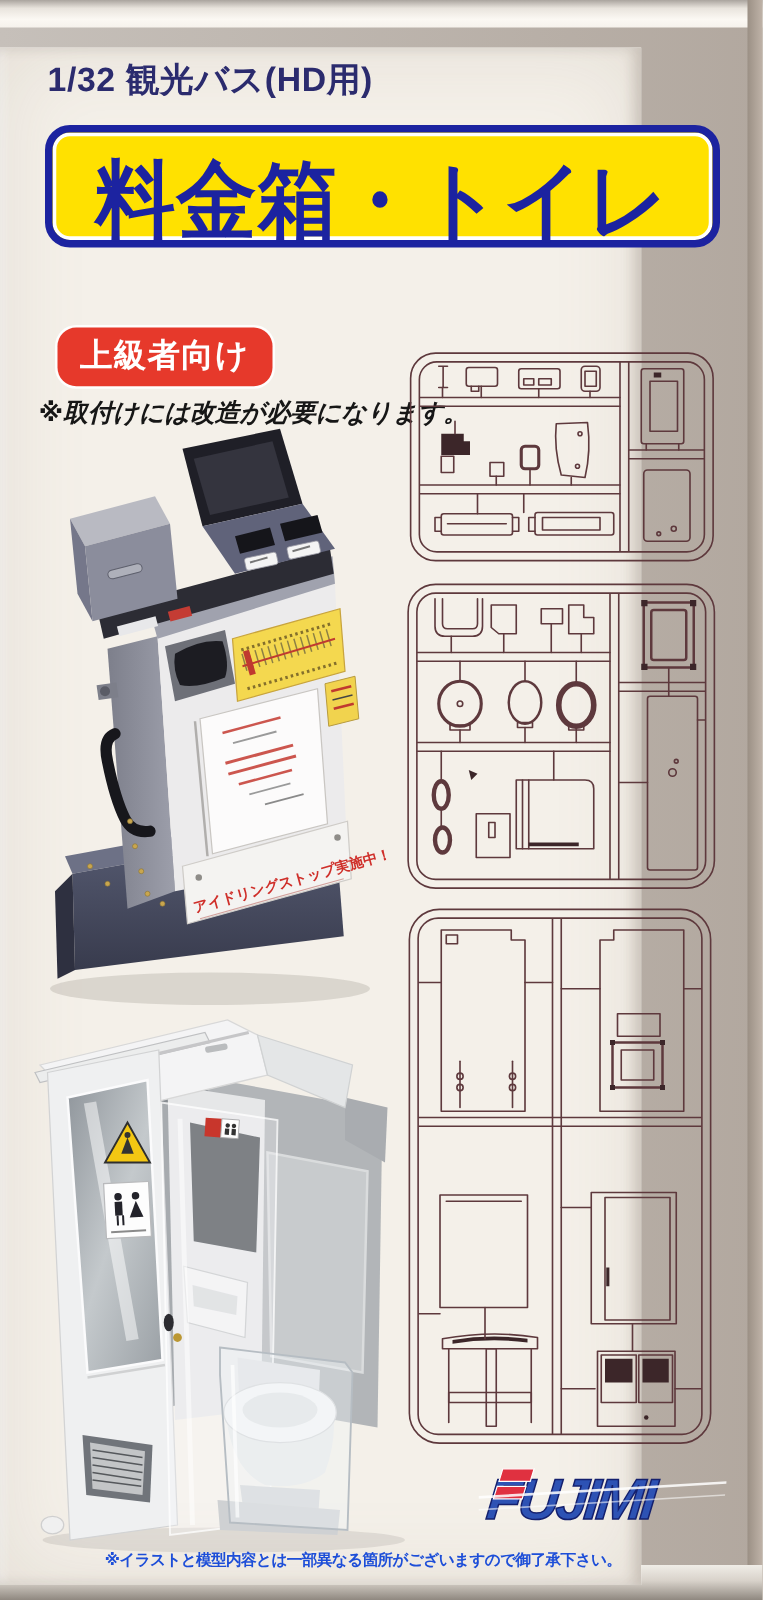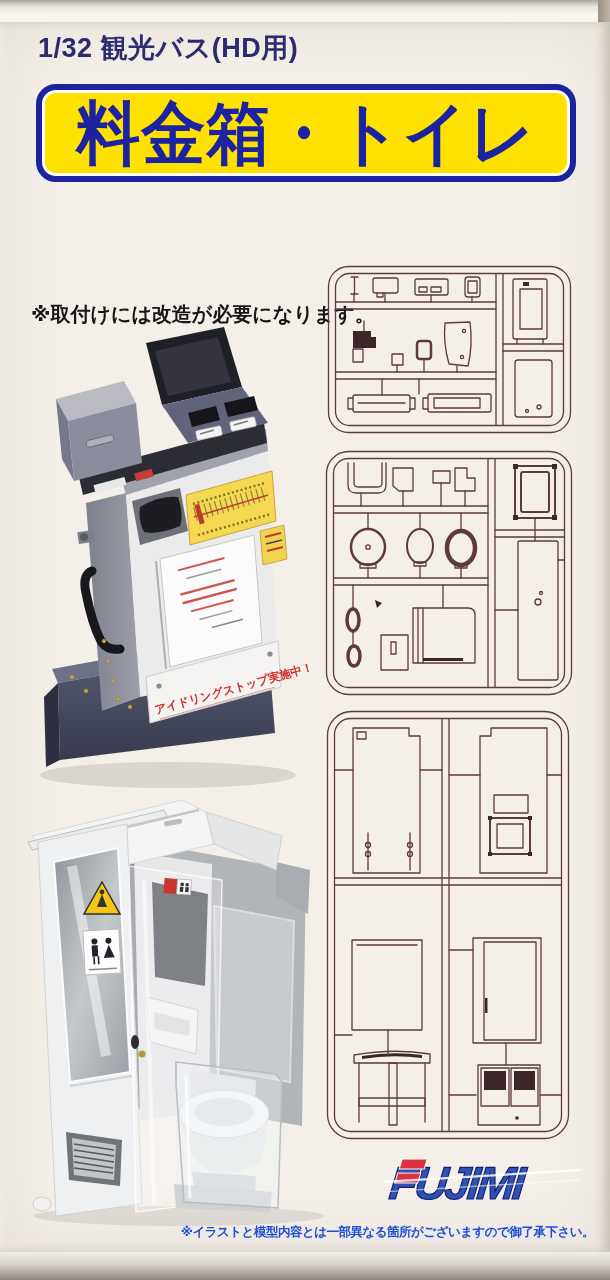--- a/index.html
+++ b/index.html
@@ -4,45 +4,45 @@
 <style>
   html,body{margin:0;padding:0;}
   body{
     width:610px;height:1280px;overflow:hidden;
     font-family:"Liberation Sans","DejaVu Sans",sans-serif;
     background:#b8b2ac;
   }
   .scene{position:relative;width:610px;height:1280px;background:linear-gradient(90deg,#c6c0ba,#b2a89f);}
   .edge-top{position:absolute;top:0;left:0;right:0;height:22px;
     background:linear-gradient(#aaa49e 0%,#e9e4dd 30%,#fbf8f3 70%,#f6f2ec 100%);}
-  .face{position:absolute;top:22px;left:0;width:610px;height:1230px;z-index:1;
+  .face{position:absolute;top:38px;left:0;width:485px;height:1230px;z-index:1;
     background:var(--box-face,#f4f0e9);
     box-shadow: inset 0 0 70px rgba(150,132,112,.16),
                 inset -6px 0 10px rgba(120,105,95,.28),
-                inset 4px 0 6px rgba(255,255,255,.55);}
+                inset 4px 0 6px rgba(255,255,255,.55); padding-left: 28px;}
   .edge-right{position:absolute;top:0;right:0;width:12px;height:1280px;
     background:linear-gradient(90deg,#9b9085,#bfb3a8);}
   .edge-bottom{position:absolute;bottom:0;left:0;right:0;height:28px;
     background:linear-gradient(#f0ede7 0%,#d8d2ca 45%,#8f8880 100%);}
   .scale-line{position:absolute;left:38px;top:8px;font-size:27px;font-weight:700;
     color:var(--header-navy,#2b2b6e);letter-spacing:.5px;white-space:nowrap;}
   .title-banner{position:absolute;left:36px;top:62px;width:528px;height:86px;
     background:var(--banner-yellow,#ffe100);
     border:6px solid var(--banner-blue,#1c23a0);border-radius:20px;
     box-shadow:inset 0 0 0 3px #ffffff;
-    display:flex;align-items:center;justify-content:center;}
+    display:flex;align-items:flex-end;justify-content:center;}
   .title-banner .title-text{font-size:64px;line-height:1;font-weight:900;
     color:var(--banner-blue,#1c23a0);letter-spacing:1px;white-space:nowrap;
     transform:scaleY(1.08);}
   .subtitle{position:absolute;left:0;top:163px;width:610px;text-align:center;
     font-size:26px;font-weight:700;color:#141414;letter-spacing:1px;}
   .badge{position:absolute;left:46px;top:224px;background:var(--badge-red,#e6392b);
     color:#fff;font-size:26px;font-weight:800;padding:5px 18px 7px;border-radius:15px;
     box-shadow:0 0 0 2px rgba(255,255,255,.9);letter-spacing:1px;}
-  .note{position:absolute;left:31px;top:279px;font-size:20px;font-weight:600;color:#161616;white-space:nowrap;}
+  .note{position:absolute;left:31px;top:279px;font-size:20px;font-weight:600;color:#161616;white-space:nowrap;font-style:italic;}
   .photo,.sprue,.logo{position:absolute;}
   .disclaimer{position:absolute;right:16px;top:1202px;font-size:12.5px;font-weight:700;
     color:#1d4ed8;letter-spacing:-.5px;white-space:nowrap;}
   .sl{stroke:var(--sprue-line,#5e393d);fill:none;stroke-width:1.3;stroke-linejoin:round;stroke-linecap:round;}
   .sf{fill:var(--sprue-dark,#3c2629);stroke:none;}
   svg text{font-family:"Liberation Sans","DejaVu Sans",sans-serif;}
 </style>
 </head>
 <body>
 
@@ -51,20 +51,21 @@
 
   <div class="face">
 
     <div class="scale-line">1/32 観光バス(HD用)</div>
 
     <div class="title-banner">
       <span class="title-text">料金箱・トイレ</span>
     </div>
 
 
+    <div class="badge">上級者向け</div>
 
     <div class="note">※取付けには改造が必要になります。</div>
 
     <svg class="photo" style="left:28px;top:303px;" width="290" height="475" viewBox="0 0 290 475">
       <defs>
         <linearGradient id="gBase" x1="0" y1="0" x2="0" y2="1">
           <stop offset="0" stop-color="#585d74"></stop>
             <stop offset="1" stop-color="#383b4d"></stop>
         </linearGradient>
         <linearGradient id="gSide" x1="0" y1="0" x2="1" y2="0">

